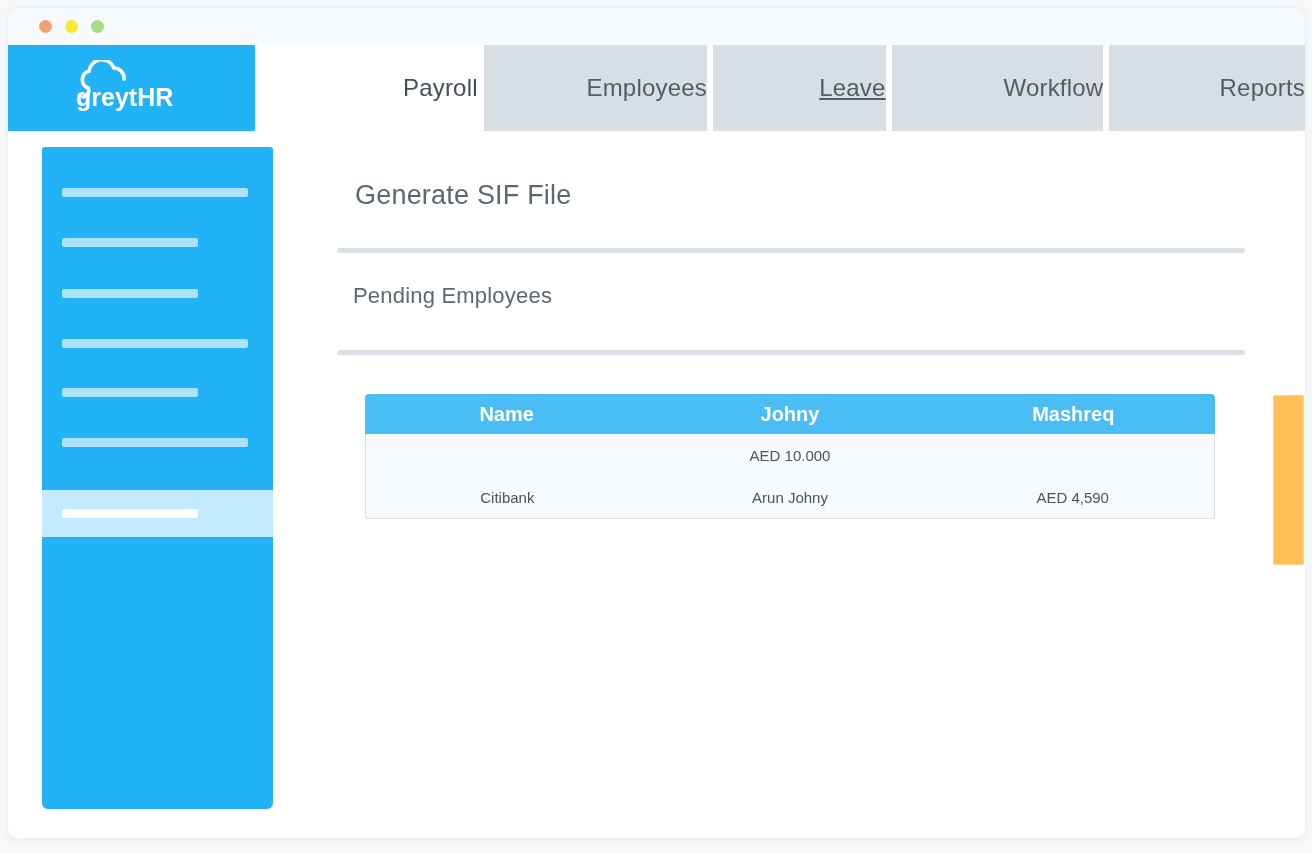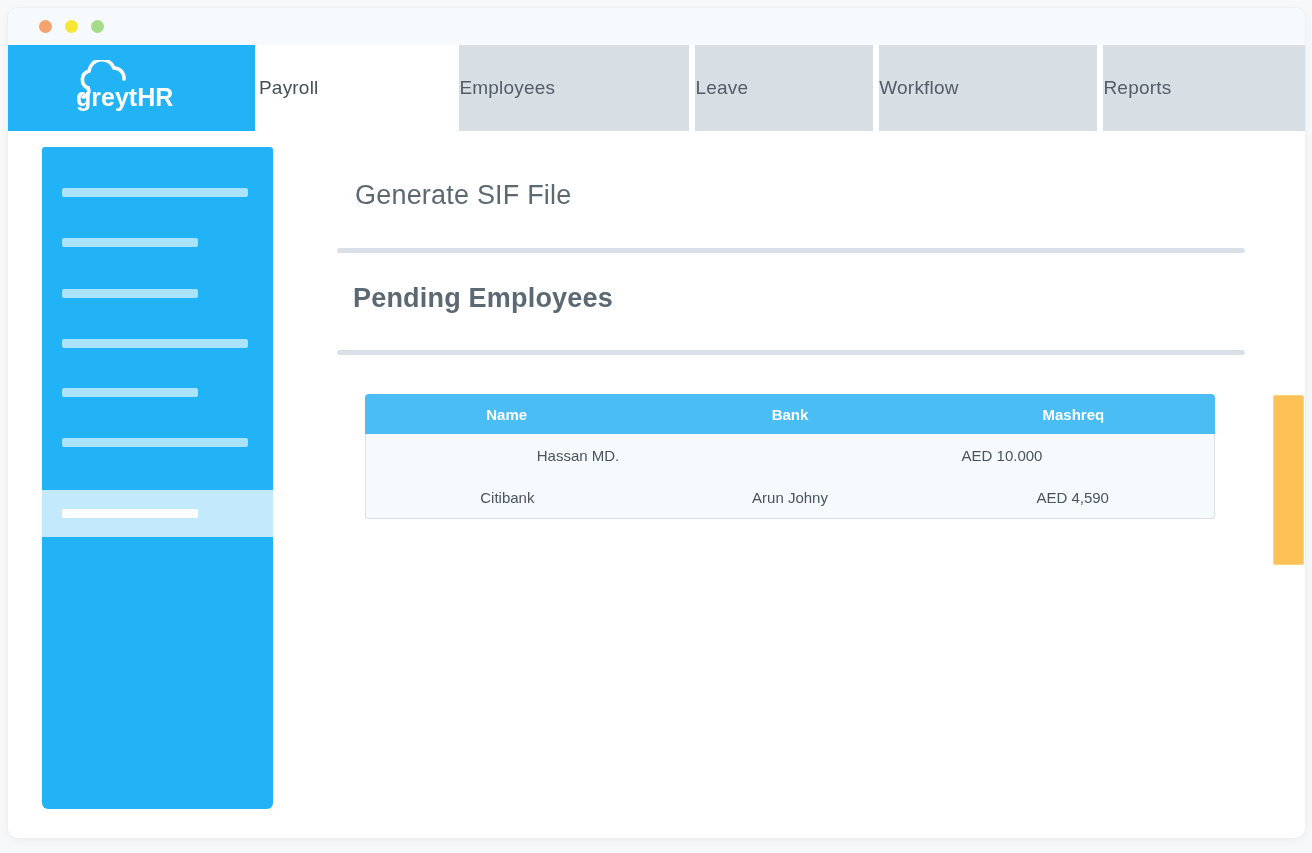--- a/index.html
+++ b/index.html
@@ -18,35 +18,35 @@
   
   .titlebar{
     height:37px;background:#f6fafd;display:flex;align-items:center;
     padding-left:31px;gap:13px;border-radius:10px 10px 0 0;
   }
   .dot{width:13px;height:13px;border-radius:50%;}
   .dot-close{background:#f5a36e;}
   .dot-min{background:#f6e636;}
   .dot-max{background:#a6db87;}
   
-  .navbar{height:86px;display:flex;align-items:stretch;background:#ffffff;}
+  .navbar{height:86px;display:flex;align-items:stretch;background:#ffffff;gap:30px;}
   .logo-block{
     width:247px;flex:0 0 247px;background:#22b3f6;display:flex;
     align-items:center;justify-content:center;cursor:pointer;
   }
   .tabs{flex:1;display:flex;gap:6px;margin-left:4px;}
   .tab{
-    display:flex;align-items:center;justify-content:flex-start;
-    background:#d7dee4;color:#535d67;font-size:19px;cursor:pointer;
+    display:flex;align-items:center;justify-content:flex-end;
+    background:#d7dee4;color:#535d67;font-size:24px;cursor:pointer;
     letter-spacing:.2px;
   }
   .tab.active{background:#ffffff;color:#454f58;}
   .tab-payroll{flex:164 0 0;}
   .tab-employee{flex:194 0 0;}
-  .tab-leave{flex:150 0 0;}
+  .tab-leave{flex:150 0 0;text-decoration:underline;}
   .tab-workflow{flex:184 0 0;}
   .tab-reports{flex:170 0 0;}
   .tab-others{flex:157 0 0;}
   
   .sidebar{
     position:absolute;left:34px;top:139px;width:231px;height:662px;
     background:#22b3f6;border-radius:3px 3px 6px 6px;
   }
   .sbar{
     position:absolute;left:20px;height:9px;border-radius:2px;
@@ -60,35 +60,35 @@
     position:absolute;left:0;top:343px;width:231px;height:47px;
     background:#c3e9fd;cursor:pointer;
   }
   .sidebar-active .sbar{top:19px;background:#ffffff;}
   
   .page-title{
     position:absolute;left:347px;top:172px;font-size:27px;
     color:#5c6872;font-weight:500;letter-spacing:.2px;
   }
   .section-title{
-    position:absolute;left:345px;top:275px;font-size:27px;
-    color:#5c6872;font-weight:700;letter-spacing:.2px;
+    position:absolute;left:345px;top:275px;font-size:22px;
+    color:#5c6872;font-weight:400;letter-spacing:.2px;
   }
   .divider{
     position:absolute;left:329px;width:908px;height:5px;
     background:#d9e0e8;border-radius:3px;
   }
   .div1{top:240px;} .div2{top:342px;}
   
   .table{position:absolute;left:357px;top:386px;width:850px;}
   .thead{
     display:flex;height:40px;background:#4abdf5;
     border-radius:4px 4px 0 0;align-items:center;
   }
-  .th{flex:1;text-align:center;color:#ffffff;font-size:15px;font-weight:700;}
+  .th{flex:1;text-align:center;color:#ffffff;font-size:20px;font-weight:700;}
   .tbody{
     background:#f7fafc;border:1px solid #dce1e6;border-top:none;
     border-radius:0 0 3px 3px;
   }
   .tr{display:flex;height:42px;align-items:center;}
   .td{flex:1;text-align:center;color:#49545e;font-size:15px;}
   
   .scroll-indicator{
     position:absolute;left:1265px;top:387px;width:31px;height:170px;
     background:#fdc155;border:1px solid #fdd184;border-radius:2px;
@@ -147,26 +147,25 @@
     </div>
 
     <div class="page-title">Generate SIF File</div>
     <div class="divider div1"></div>
     <div class="section-title">Pending Employees</div>
     <div class="divider div2"></div>
 
     <div class="table">
       <div class="thead">
         <div class="th">Name</div>
-        <div class="th">Bank</div>
+        <div class="th">Johny</div>
         <div class="th">Mashreq</div>
       </div>
       <div class="tbody">
         <div class="tr">
-          <div class="td">Hassan MD.</div>
           <div class="td">AED 10.000</div>
         </div>
         <div class="tr">
           <div class="td">Citibank</div>
           <div class="td">Arun Johny</div>
           <div class="td">AED 4,590</div>
         </div>
       </div>
     </div>
 

